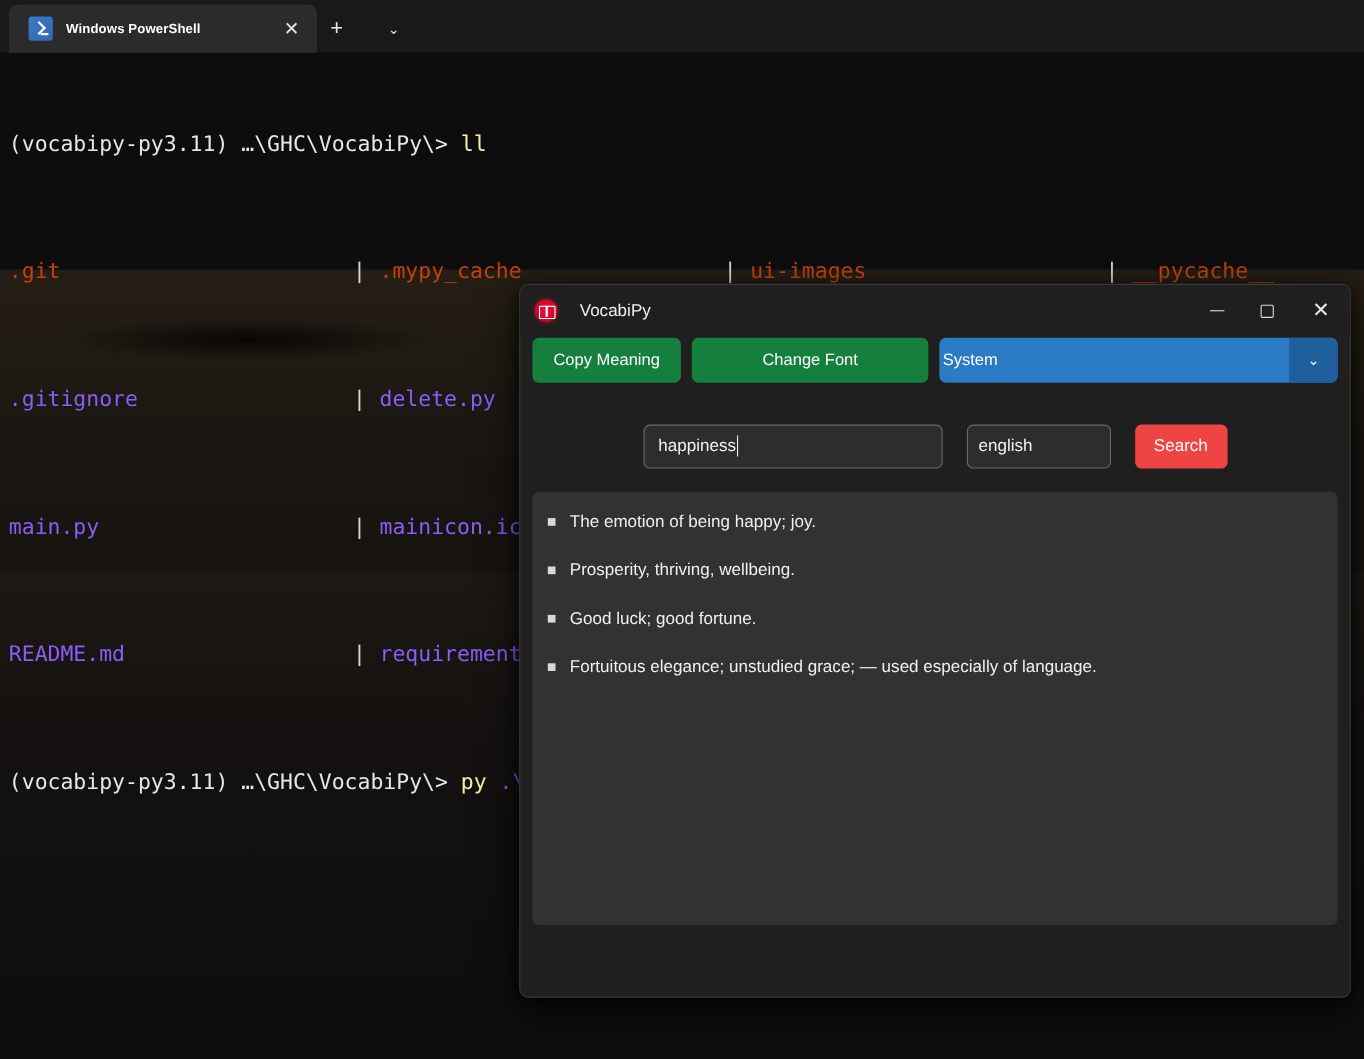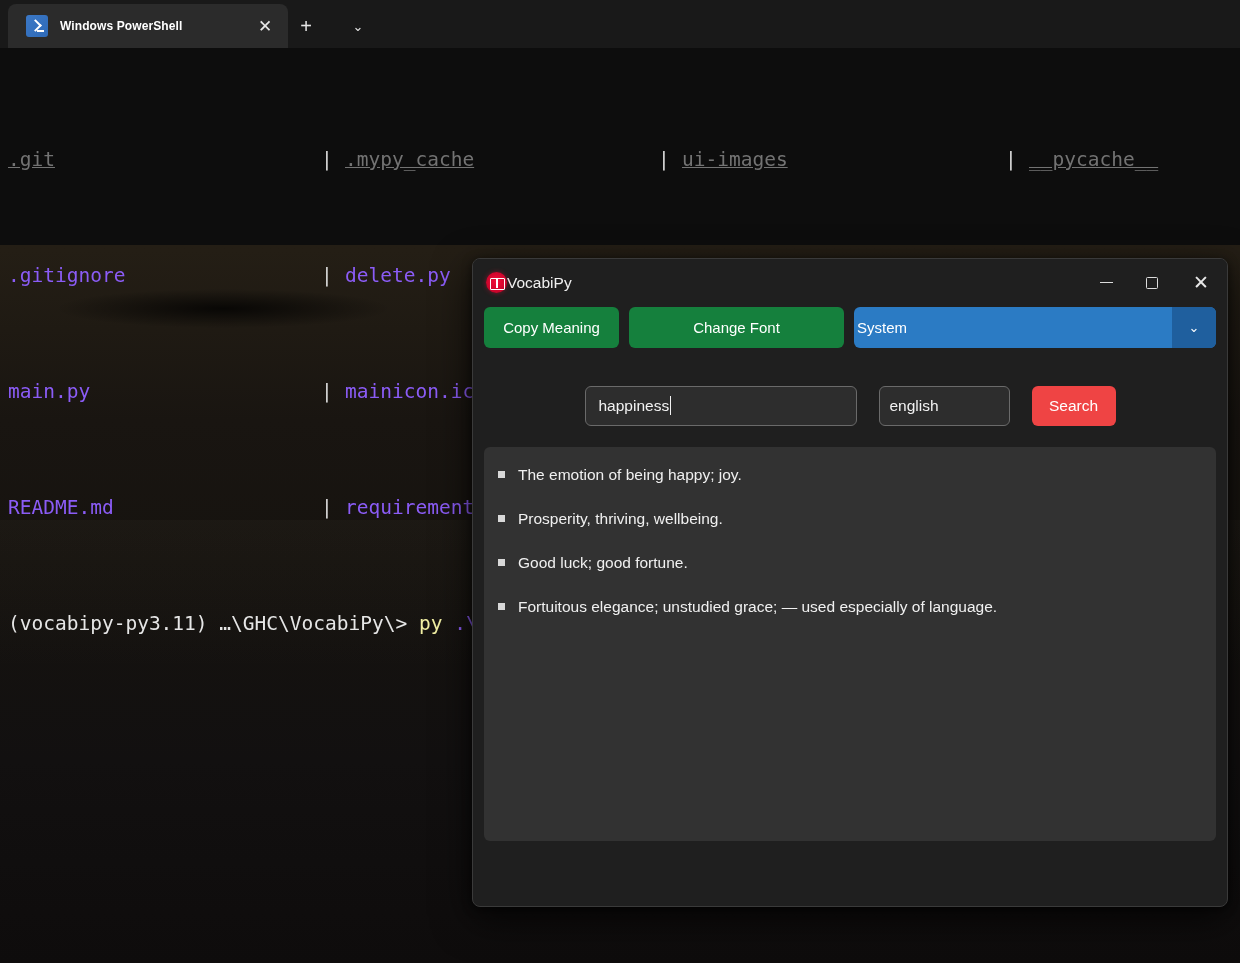--- a/index.html
+++ b/index.html
@@ -131,21 +131,21 @@
   #term-body {
     padding: 10px 0 0 8px;
     font-family: "DejaVu Sans Mono", "Liberation Mono", monospace;
     font-size: 19.5px;
     line-height: 29px;
     color: #e8e8e8;
     white-space: pre;
   }
   .c-prompt { color: #e6e6e6; }
   .c-cmd    { color: #f2f0a4; }
-  .c-dir    { color: #737373; text-decoration: underline; }
+  .c-dir    { color: #c2410c; }
   .c-file   { color: #8b5cf6; }
   .c-pipe   { color: #d8d8d8; }
 
   .ls-row { display: flex; }
   .ls-cell { width: 313px; flex: none; }
   .ls-cell.wide { width: 323px; }
   .ls-sep { width: 24px; flex: none; text-align: left; }
 
   
   #app-window {
@@ -182,21 +182,21 @@
     border-radius: 1px;
   }
   .book-icon::after {
     content: "";
     position: absolute;
     left: 10.2px; top: 5.5px;
     width: 1.6px; height: 10px;
     background: #ffffff;
   }
   #app-title {
-    margin-left: 0;
+    margin-left: 20px;
     font-size: 15.5px;
     color: #f0f0f0;
   }
   #win-controls {
     margin-left: auto;
     display: flex;
     height: 47px;
   }
   .win-btn {
     width: 46px; height: 47px;
@@ -334,20 +334,21 @@
       <div class="tab">
         <span class="ps-icon"></span>
         <span class="tab-title">Windows PowerShell</span>
         <span class="tab-close">✕</span>
       </div>
       <div class="tabbar-btn">+</div>
       <div class="tabbar-btn chev">⌄</div>
     </div>
 
     <div id="term-body">
+      <div><span class="c-prompt">(vocabipy-py3.11) …\GHC\VocabiPy\&gt;</span> <span class="c-cmd">ll</span></div>
 
       <div class="ls-row">
         <span class="ls-cell c-dir">.git</span>
         <span class="ls-sep c-pipe">|</span>
         <span class="ls-cell c-dir">.mypy_cache</span>
         <span class="ls-sep c-pipe">|</span>
         <span class="ls-cell wide c-dir">ui-images</span>
         <span class="ls-sep c-pipe">|</span>
         <span class="ls-cell c-dir">__pycache__</span>
       </div>

